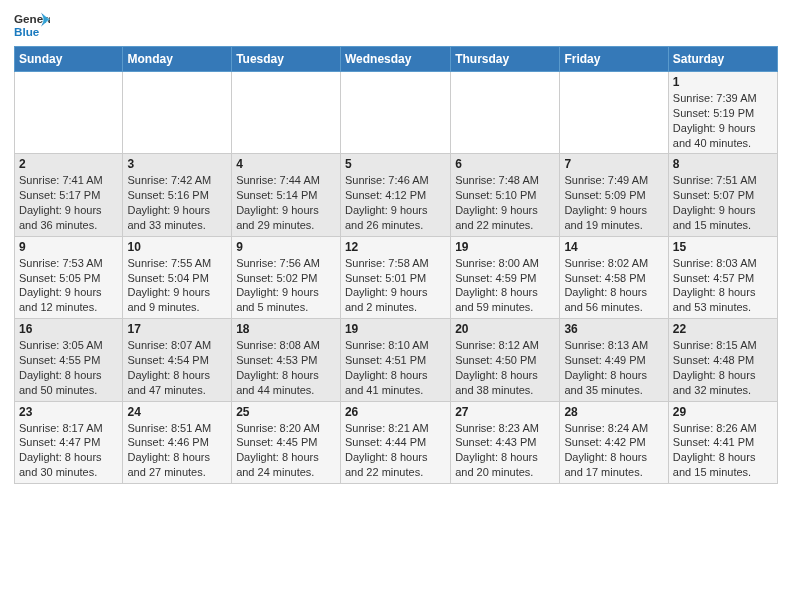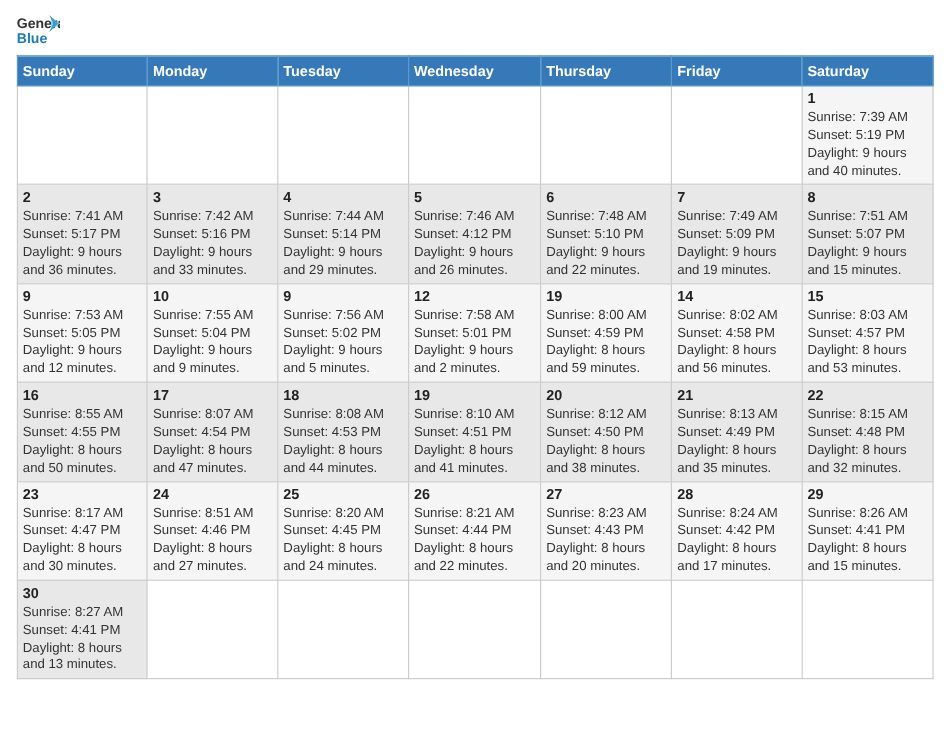--- a/index.html
+++ b/index.html
@@ -218,21 +218,21 @@
           <td>
             <span class="day-number">15</span>
             <div class="day-info">Sunrise: 8:03 AM
 Sunset: 4:57 PM
 Daylight: 8 hours and 53 minutes.</div>
           </td>
         </tr>
         <tr>
           <td>
             <span class="day-number">16</span>
-            <div class="day-info">Sunrise: 8:55 AM
+            <div class="day-info">Sunrise: 3:05 AM
 Sunset: 4:55 PM
 Daylight: 8 hours and 50 minutes.</div>
           </td>
           <td>
             <span class="day-number">17</span>
             <div class="day-info">Sunrise: 8:07 AM
 Sunset: 4:54 PM
 Daylight: 8 hours and 47 minutes.</div>
           </td>
           <td>
@@ -247,21 +247,21 @@
 Sunset: 4:51 PM
 Daylight: 8 hours and 41 minutes.</div>
           </td>
           <td>
             <span class="day-number">20</span>
             <div class="day-info">Sunrise: 8:12 AM
 Sunset: 4:50 PM
 Daylight: 8 hours and 38 minutes.</div>
           </td>
           <td>
-            <span class="day-number">21</span>
+            <span class="day-number">36</span>
             <div class="day-info">Sunrise: 8:13 AM
 Sunset: 4:49 PM
 Daylight: 8 hours and 35 minutes.</div>
           </td>
           <td>
             <span class="day-number">22</span>
             <div class="day-info">Sunrise: 8:15 AM
 Sunset: 4:48 PM
 Daylight: 8 hours and 32 minutes.</div>
           </td>
@@ -302,30 +302,16 @@
             <div class="day-info">Sunrise: 8:24 AM
 Sunset: 4:42 PM
 Daylight: 8 hours and 17 minutes.</div>
           </td>
           <td>
             <span class="day-number">29</span>
             <div class="day-info">Sunrise: 8:26 AM
 Sunset: 4:41 PM
 Daylight: 8 hours and 15 minutes.</div>
           </td>
-        </tr>
-        <tr>
-          <td>
-            <span class="day-number">30</span>
-            <div class="day-info">Sunrise: 8:27 AM
-Sunset: 4:41 PM
-Daylight: 8 hours and 13 minutes.</div>
-          </td>
-          <td class="empty-cell"></td>
-          <td class="empty-cell"></td>
-          <td class="empty-cell"></td>
-          <td class="empty-cell"></td>
-          <td class="empty-cell"></td>
-          <td class="empty-cell"></td>
         </tr>
       </tbody>
   </table>
 </div>
 
 </body></html>

